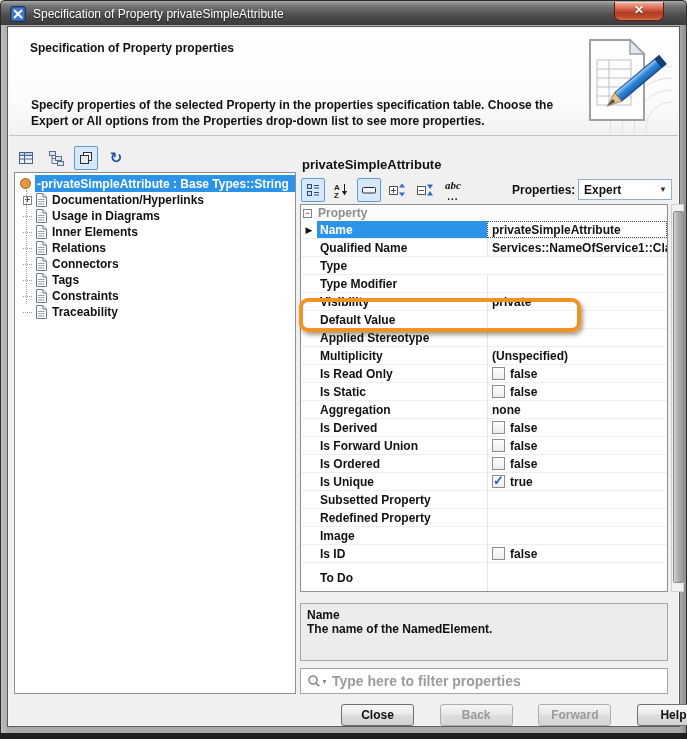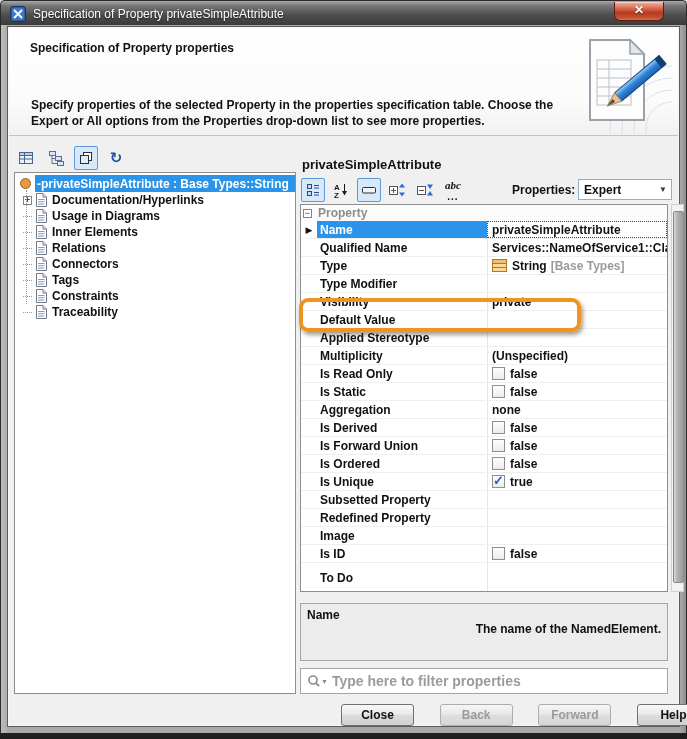--- a/index.html
+++ b/index.html
@@ -66,21 +66,21 @@
   .typeicon{margin-right:5px;display:flex;flex:none;}
   .callout{position:absolute;left:299px;top:298px;width:282px;height:34px;box-sizing:border-box;
     border:4px solid #ef9422;border-radius:9px;box-shadow:2px 3px 4px rgba(60,40,0,.45);pointer-events:none;}
   
   .sbar{position:absolute;left:671px;top:204px;width:13px;height:388px;box-sizing:border-box;background:#f2f2f2;border:1px solid #cfcfcf;}
   .sthumb{position:absolute;left:1px;top:6px;width:9px;height:370px;border:1px solid #8a8a8a;border-radius:2px;
     background:linear-gradient(90deg,#d6d6d6,#adadad 45%,#9c9c9c);}
   
   .descbox{position:absolute;left:300px;top:603px;width:368px;height:58px;box-sizing:border-box;background:#ececec;border:1px solid #a5a5a5;padding:4px 6px;}
   .desc-t{font-size:12px;font-weight:bold;color:#111;}
-  .desc-b{font-size:12px;font-weight:bold;color:#111;text-align:right;}
+  .desc-b{font-size:12px;font-weight:bold;color:#111;}
   .filter{position:absolute;left:300px;top:668px;width:368px;height:26px;box-sizing:border-box;background:#fff;border:1px solid #a5a5a5;display:flex;align-items:center;}
   .filter .mag{margin:0 2px 0 6px;display:flex;align-items:center;}
   .filter .mag .dd{font-size:7px;color:#8a8a8a;margin-left:-2px;}
   .filter-input{border:none;outline:none;flex:1;font-size:14px;font-weight:bold;font-family:"Liberation Sans",sans-serif;background:transparent;color:#333;}
   .filter-input::placeholder{color:#9b9b9b;font-weight:bold;}
   
   .footer{position:absolute;left:300px;top:704px;width:369px;display:flex;justify-content:space-between;margin-left:41px;}
   .btn{width:73px;height:22px;box-sizing:border-box;border:1px solid #707070;border-radius:3px;
     background:linear-gradient(#f7f7f7,#ebebeb 45%,#dddddd 50%,#d0d0d0);
     font-size:12px;font-weight:bold;color:#111;display:flex;align-items:center;justify-content:center;cursor:pointer;
@@ -374,32 +374,20 @@
           <span class="pvalue focus">privateSimpleAttribute</span>
         </div>
         <div class="prow">
           <span class="pmargin"></span>
           <span class="plabel">Qualified Name</span>
           <span class="pvalue">Services::NameOfService1::Class</span>
         </div>
         <div class="prow">
           <span class="pmargin"></span>
           <span class="plabel">Type</span>
-          <span class="pvalue">
-            <span class="typeicon">
-              <svg width="15" height="13">
-                <rect x="0.5" y="0.5" width="14" height="12" fill="#f9d89a" stroke="#b07818"></rect>
-                <line x1="0.5" y1="4.5" x2="14.5" y2="4.5" stroke="#b07818"></line>
-                <line x1="0.5" y1="8.5" x2="14.5" y2="8.5" stroke="#b07818"></line>
-                <rect x="0.5" y="0.5" width="14" height="4" fill="#f3bf6b" stroke="#b07818"></rect>
-              </svg>
-            </span>
-            <span>String</span>
-            <span class="gray">[Base Types]</span>
-          </span>
         </div>
         <div class="prow">
           <span class="pmargin"></span>
           <span class="plabel">Type Modifier</span>
           <span class="pvalue"></span>
         </div>
         <div class="prow">
           <span class="pmargin"></span>
           <span class="plabel">Visibility</span>
           <span class="pvalue">private</span>

